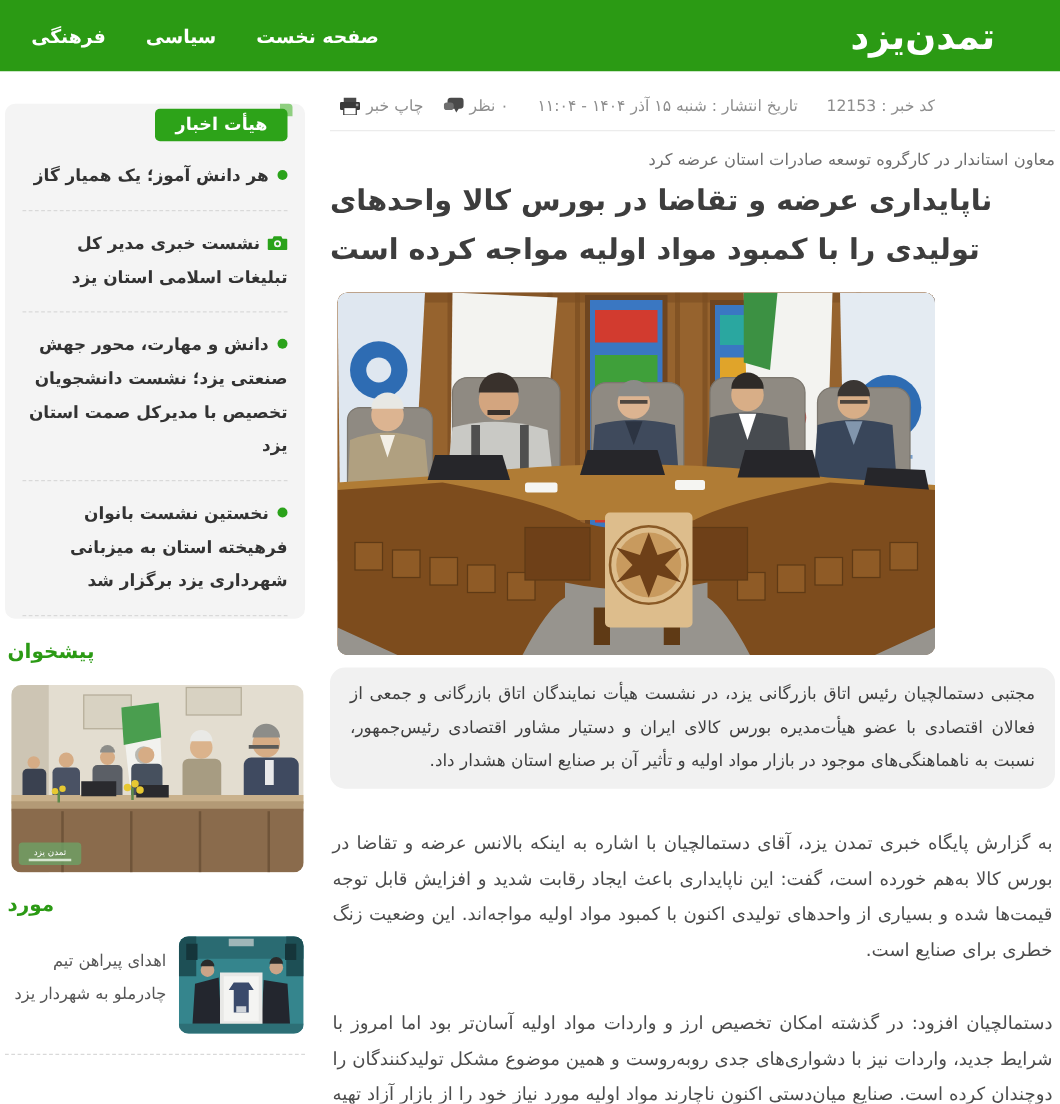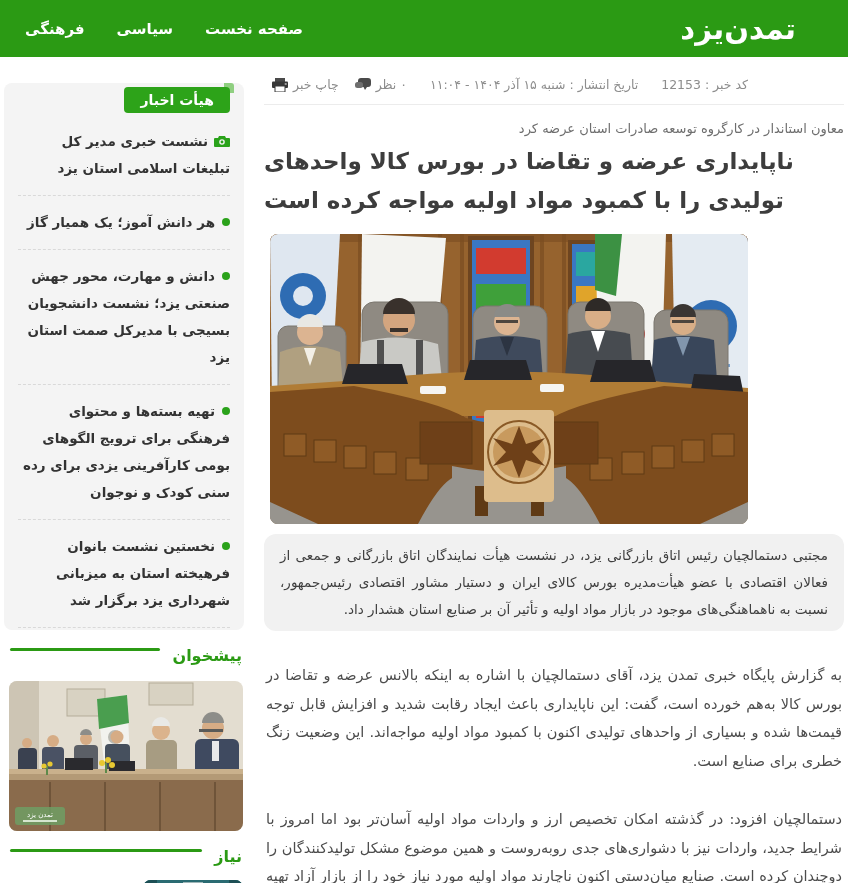--- a/index.html
+++ b/index.html
@@ -27,21 +27,21 @@
   .badge{position:relative;background:var(--green-badge);color:#fff;font-weight:bold;
     font-size:14px;padding:5px 16px;border-radius:4px;margin-bottom:2px;}
   .badge .fold{position:absolute;top:-4px;right:-4px;width:10px;height:10px;background:#8fcf80;border-radius:0 3px 0 0;z-index:-1;}
   .panel{position:relative;z-index:0;}
   .news-item{display:block;padding:13px 0;border-bottom:1px dashed var(--dash);
     font-size:13.5px;font-weight:600;color:#333;line-height:27px;text-decoration:none;cursor:pointer;}
   .news-item:last-child{border-bottom:1px dashed var(--dash);}
   .dot{display:inline-block;width:8px;height:8px;border-radius:50%;background:#2aa21a;margin-left:7px;vertical-align:1px;}
   .cam{vertical-align:-1px;margin-left:6px;}
 
-  .section-head{display:flex;align-items:flex-start;margin:16px 2px 12px;}
+  .section-head{display:flex;align-items:flex-end;margin:16px 2px 12px;flex-direction:column;}
   .section-title{color:var(--green);font-size:16px;font-weight:bold;white-space:nowrap;cursor:pointer;}
   .section-rule{flex:1;height:3px;background:var(--green);margin:2px 12px 0 4px;border-radius:2px;}
 
   .side-photo{display:block;width:234px;height:150px;border-radius:8px;overflow:hidden;margin:16px 1px;cursor:pointer;}
   .side-photo svg{display:block;}
 
   .sports-row{display:flex;gap:10px;align-items:flex-start;padding:2px 1px 16px;border-bottom:1px dashed var(--dash);cursor:pointer;}
   .sports-thumb{width:100px;height:78px;border-radius:8px;overflow:hidden;flex-shrink:0;}
   .sports-thumb svg{display:block;}
   .sports-text{font-size:13px;color:#555;line-height:26px;text-align:right;padding-top:8px;width:126px;}
@@ -83,34 +83,31 @@
 
     <div class="panel">
       <div class="badge-row">
         <div class="badge">
           <span class="fold"></span>
           <span>هیأت اخبار</span>
         </div>
       </div>
 
       <a class="news-item">
+        <span class="dot"></span><span>هر دانش آموز؛ یک همیار گاز</span>
+      </a>
+      <a class="news-item">
         <svg class="cam" width="16" height="12" viewBox="0 0 16 12">
             <path fill="#2aa21a" d="M5 1h6l1 2h3a1 1 0 0 1 1 1v7a1 1 0 0 1-1 1H1a1 1 0 0 1-1-1V4a1 1 0 0 1 1-1h3z"></path>
             <circle cx="8" cy="7" r="2.8" fill="#f4f4f4"></circle>
             <circle cx="8" cy="7" r="1.4" fill="#2aa21a"></circle>
           </svg><span>نشست خبری مدیر کل تبلیغات اسلامی استان یزد</span>
       </a>
       <a class="news-item">
-        <span class="dot"></span><span>هر دانش آموز؛ یک همیار گاز</span>
-      </a>
-      <a class="news-item">
-        <span class="dot"></span><span>دانش و مهارت، محور جهش صنعتی یزد؛ نشست دانشجویان بسیجی با مدیرکل صمت استان یزد</span>
-      </a>
-      <a class="news-item">
-        <span class="dot"></span><span>تهیه بسته‌ها و محتوای فرهنگی برای ترویج الگوهای بومی کارآفرینی یزدی برای رده سنی کودک و نوجوان</span>
+        <span class="dot"></span><span>دانش و مهارت، محور جهش صنعتی یزد؛ نشست دانشجویان تخصیص با مدیرکل صمت استان یزد</span>
       </a>
       <a class="news-item">
         <span class="dot"></span><span>نخستین نشست بانوان فرهیخته استان به میزبانی شهرداری یزد برگزار شد</span>
       </a>
     </div>
 
     <div class="section-head">
       <span class="section-title">پیشخوان</span>
       <span class="section-rule"></span>
     </div>
@@ -168,21 +165,21 @@
         </g>
         <g>
           <rect x="6" y="126" width="50" height="18" rx="3" fill="#6f9e64" opacity="0.85"></rect>
           <text x="31" y="136" font-size="7" fill="#ffffff" text-anchor="middle">تمدن یزد</text>
           <rect x="14" y="139" width="34" height="2" fill="#d6e6cf"></rect>
         </g>
       </svg>
     </a>
 
     <div class="section-head">
-      <span class="section-title">نیاز</span>
+      <span class="section-title">مورد</span>
       <span class="section-rule"></span>
     </div>
     <a class="sports-row">
       <span class="sports-thumb">
         <svg width="100" height="78" viewBox="0 0 100 78">
           <rect width="100" height="78" fill="#35858d"></rect>
           <rect x="0" y="0" width="100" height="18" fill="#2a6b72"></rect>
           <rect x="0" y="0" width="14" height="32" fill="#1d4f55"></rect>
           <rect x="86" y="0" width="14" height="32" fill="#1d4f55"></rect>
           <rect x="6" y="6" width="9" height="13" fill="#15353a"></rect>

